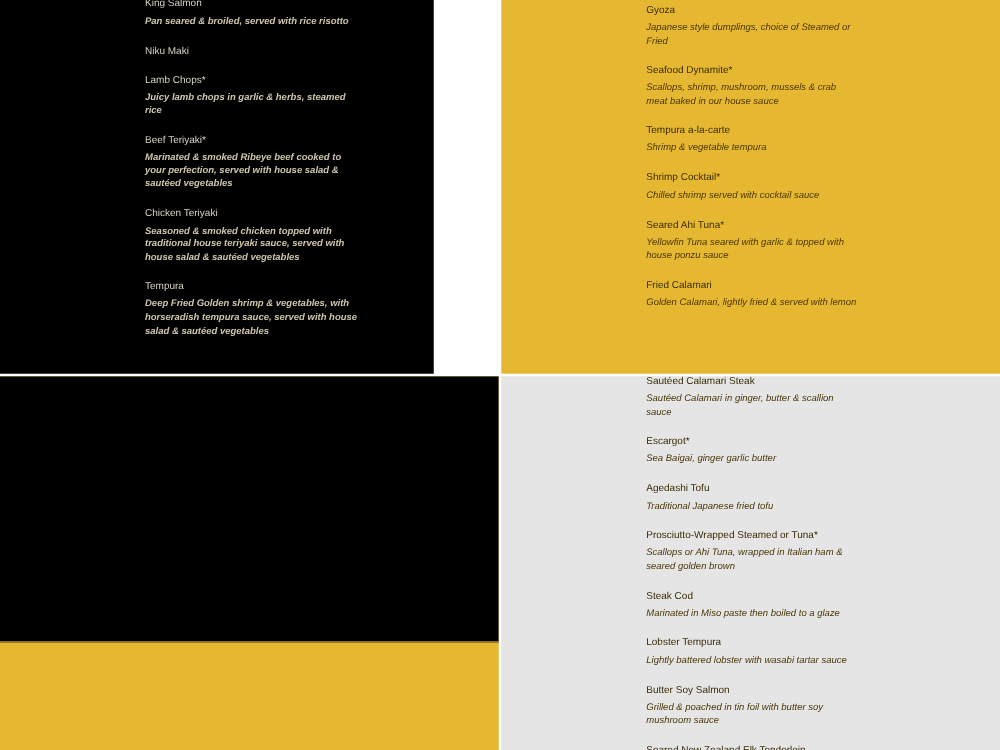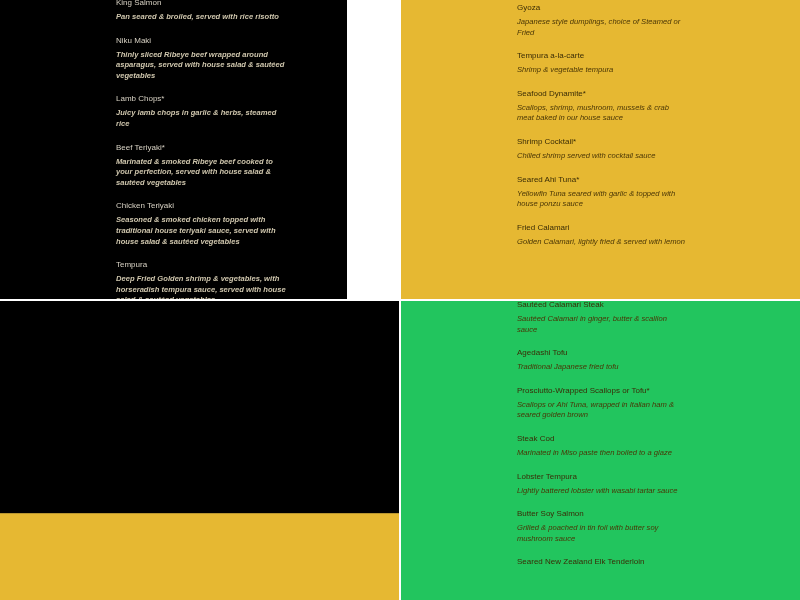--- a/index.html
+++ b/index.html
@@ -5,21 +5,21 @@
   html, body { margin: 0; padding: 0; }
   body {
     width: 800px; height: 600px; overflow: hidden; position: relative;
     background: #ffffff;
     font-family: "Liberation Sans", "DejaVu Sans", sans-serif;
   }
   .tile { position: absolute; overflow: hidden; }
   .tile.tl { left: 0; top: 0; width: 347px; height: 299px; background: #000000; }
   .tile.tr { left: 401px; top: 0; width: 457px; height: 299px; background: #e6b832; }
   .tile.bl { left: 0; top: 301px; width: 399px; height: 299px; background: #e6b832; }
-  .tile.br { left: 401px; top: 301px; width: 399px; height: 299px; background: #22c55e; }
+  .tile.br { left: 401px; top: 301px; width: 399px; height: 299px; background: #e5e5e5; }
   .bl .black-band { position: absolute; left: 0; top: 0; width: 399px; height: 212px; background: #000000; border-bottom: 1px solid #b89530; }
   .menu { position: absolute; left: 116px; width: 170px; }
   .tr .menu, .br .menu { left: 116px; }
   .item-name { font-size: 8px; line-height: 11px; margin: 0; }
   .item-desc { font-size: 7.6px; line-height: 10.6px; font-style: italic; margin: 4px 0 0 0; }
   .dark .item-name { color: #d8d2c4; }
   .dark .item-desc { color: #cfc6ad; font-weight: bold; }
   .light .item-name { color: #3a2c06; }
   .light .item-desc { color: #4a3606; }
   .menu-item { margin-bottom: 12px; }
@@ -28,21 +28,20 @@
 <body>
 
 <div class="tile tl dark">
   <div class="menu" style="top:-3px;">
     <div class="menu-item">
       <p class="item-name">King Salmon</p>
       <p class="item-desc">Pan seared &amp; broiled, served with rice risotto</p>
     </div>
     <div class="menu-item">
       <p class="item-name">Niku Maki</p>
-      <p class="item-desc">Thinly sliced Ribeye beef wrapped around asparagus, served with house salad &amp; sautéed vegetables</p>
     </div>
     <div class="menu-item">
       <p class="item-name">Lamb Chops*</p>
       <p class="item-desc">Juicy lamb chops in garlic &amp; herbs, steamed rice</p>
     </div>
     <div class="menu-item">
       <p class="item-name">Beef Teriyaki*</p>
       <p class="item-desc">Marinated &amp; smoked Ribeye beef cooked to your perfection, served with house salad &amp; sautéed vegetables</p>
     </div>
     <div class="menu-item">
@@ -56,26 +55,26 @@
   </div>
 </div>
 
 <div class="tile tr light">
   <div class="menu" style="top:2px;">
     <div class="menu-item">
       <p class="item-name">Gyoza</p>
       <p class="item-desc">Japanese style dumplings, choice of Steamed or Fried</p>
     </div>
     <div class="menu-item">
+      <p class="item-name">Seafood Dynamite*</p>
+      <p class="item-desc">Scallops, shrimp, mushroom, mussels &amp; crab meat baked in our house sauce</p>
+    </div>
+    <div class="menu-item">
       <p class="item-name">Tempura a-la-carte</p>
       <p class="item-desc">Shrimp &amp; vegetable tempura</p>
-    </div>
-    <div class="menu-item">
-      <p class="item-name">Seafood Dynamite*</p>
-      <p class="item-desc">Scallops, shrimp, mushroom, mussels &amp; crab meat baked in our house sauce</p>
     </div>
     <div class="menu-item">
       <p class="item-name">Shrimp Cocktail*</p>
       <p class="item-desc">Chilled shrimp served with cocktail sauce</p>
     </div>
     <div class="menu-item">
       <p class="item-name">Seared Ahi Tuna*</p>
       <p class="item-desc">Yellowfin Tuna seared with garlic &amp; topped with house ponzu sauce</p>
     </div>
     <div class="menu-item">
@@ -89,25 +88,29 @@
   <div class="black-band"></div>
 </div>
 
 <div class="tile br light">
   <div class="menu" style="top:-2px;">
     <div class="menu-item">
       <p class="item-name">Sautéed Calamari Steak</p>
       <p class="item-desc">Sautéed Calamari in ginger, butter &amp; scallion sauce</p>
     </div>
     <div class="menu-item">
+      <p class="item-name">Escargot*</p>
+      <p class="item-desc">Sea Baigai, ginger garlic butter</p>
+    </div>
+    <div class="menu-item">
       <p class="item-name">Agedashi Tofu</p>
       <p class="item-desc">Traditional Japanese fried tofu</p>
     </div>
     <div class="menu-item">
-      <p class="item-name">Prosciutto-Wrapped Scallops or Tofu*</p>
+      <p class="item-name">Prosciutto-Wrapped Steamed or Tuna*</p>
       <p class="item-desc">Scallops or Ahi Tuna, wrapped in Italian ham &amp; seared golden brown</p>
     </div>
     <div class="menu-item">
       <p class="item-name">Steak Cod</p>
       <p class="item-desc">Marinated in Miso paste then boiled to a glaze</p>
     </div>
     <div class="menu-item">
       <p class="item-name">Lobster Tempura</p>
       <p class="item-desc">Lightly battered lobster with wasabi tartar sauce</p>
     </div>

